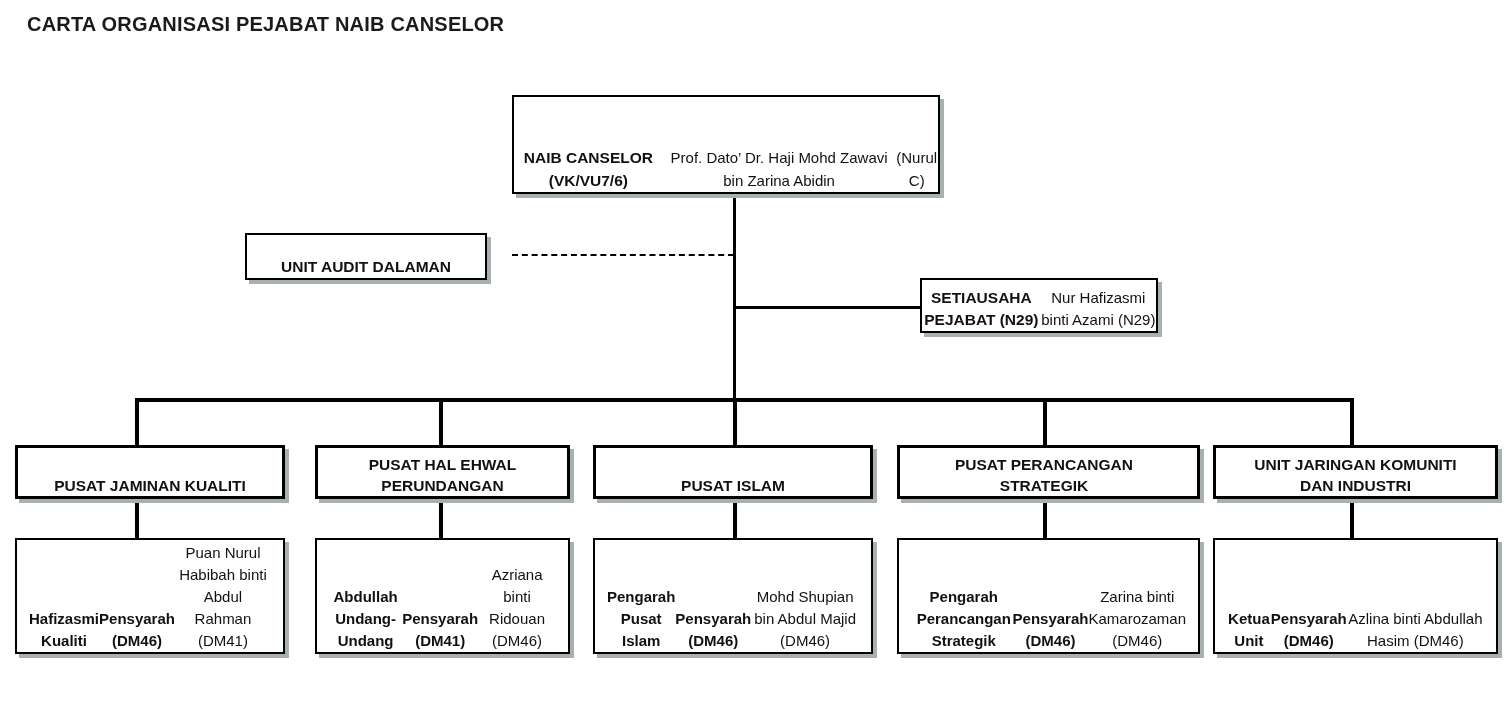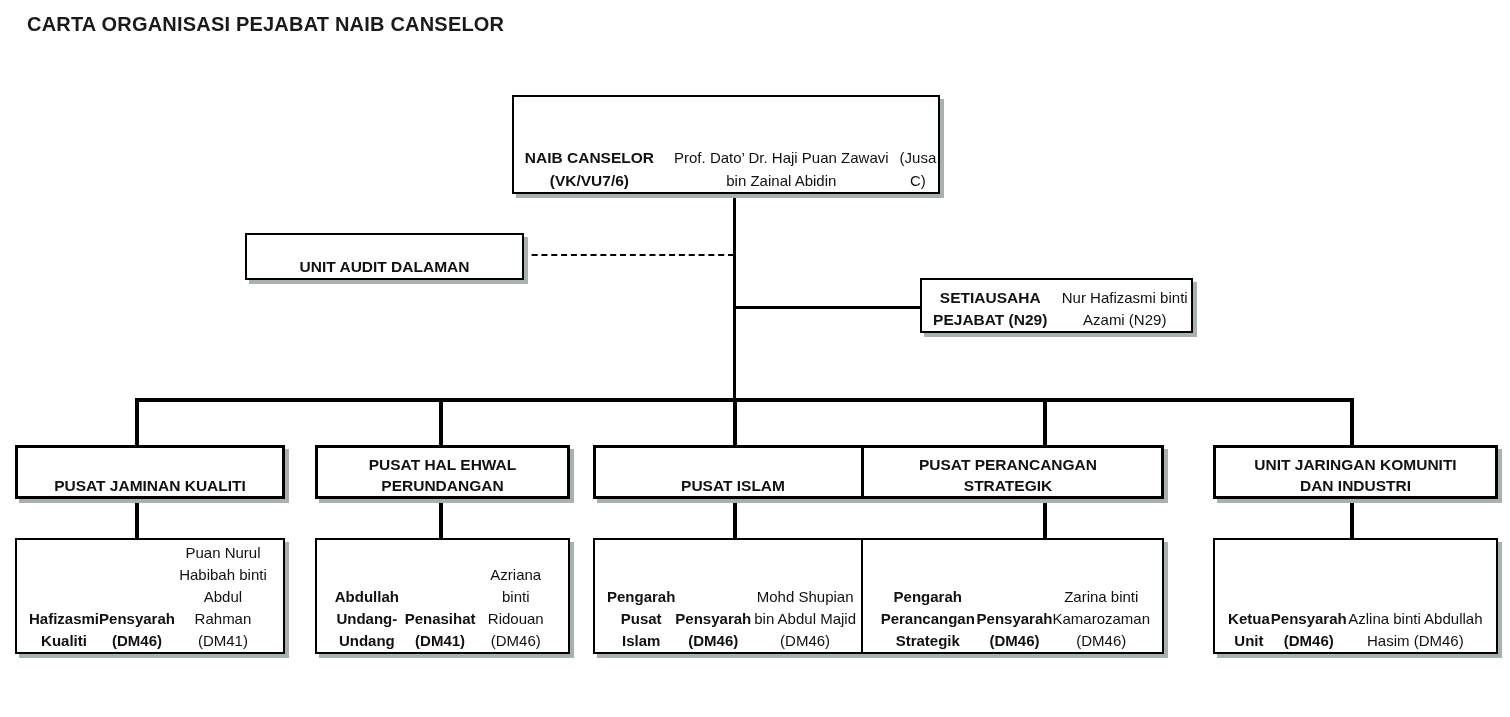--- a/index.html
+++ b/index.html
@@ -55,26 +55,26 @@
 
   .node.root {
     left: 512px; top: 95px; width: 428px; height: 99px;
     justify-content: flex-start;
     padding-top: 7px;
     line-height: 22.5px;
   }
   .node.root .b { font-size: 15.5px; }
 
   .node.audit {
-    left: 245px; top: 233px; width: 279px; height: 47px;
+    left: 245px; top: 233px; width: 242px; height: 47px;
     font-size: 15.5px; font-weight: bold;
   }
 
   .node.secretary {
-    left: 920px; top: 278px; width: 273px; height: 55px;
+    left: 920px; top: 278px; width: 238px; height: 55px;
     line-height: 22px;
   }
   .node.secretary .b { font-size: 15.5px; }
 
   .dept {
     top: 445px; height: 54px;
     border-width: 3px;
     font-size: 15.5px;
     font-weight: bold;
     line-height: 21px;
@@ -84,21 +84,21 @@
   .person {
     top: 538px; height: 116px;
     line-height: 22px;
     padding: 0 12px;
   }
 
   
   .col1 { left: 15px;   width: 270px; }
   .col2 { left: 315px;  width: 255px; }
   .col3 { left: 593px;  width: 280px; }
-  .col4 { left: 861px;  width: 303px; padding-left: 16px; }
+  .col4 { left: 897px;  width: 303px; padding-left: 16px; }
   .col5 { left: 1213px; width: 285px; }
 </style>
 </head>
 <body>
 
 <div class="canvas">
 
   <div class="page-title">CARTA ORGANISASI PEJABAT NAIB CANSELOR</div>
 
   <div class="vline" style="left:733px; top:193px; width:3px; height:253px;"></div>
@@ -113,22 +113,22 @@
   <div class="vline" style="left:1350px; top:398px; width:4px; height:48px;"></div>
 
   <div class="vline" style="left:135px;  top:498px; width:4px; height:41px;"></div>
   <div class="vline" style="left:439px;  top:498px; width:4px; height:41px;"></div>
   <div class="vline" style="left:733px;  top:498px; width:4px; height:41px;"></div>
   <div class="vline" style="left:1043px; top:498px; width:4px; height:41px;"></div>
   <div class="vline" style="left:1350px; top:498px; width:4px; height:41px;"></div>
 
   <div class="node root">
     <div class="b">NAIB CANSELOR (VK/VU7/6)</div>
-    <div>Prof. Dato’ Dr. Haji Puan Zawavi bin Zainal Abidin</div>
-    <div>(Jusa C)</div>
+    <div>Prof. Dato’ Dr. Haji Mohd Zawavi bin Zarina Abidin</div>
+    <div>(Nurul C)</div>
   </div>
 
   <div class="node audit">
     <div>UNIT AUDIT DALAMAN</div>
   </div>
 
   <div class="node secretary">
     <div class="b">SETIAUSAHA PEJABAT (N29)</div>
     <div>Nur Hafizasmi binti Azami (N29)</div>
   </div>
@@ -149,21 +149,21 @@
     <div>UNIT JARINGAN KOMUNITI DAN INDUSTRI</div>
   </div>
 
   <div class="node person col1">
     <div class="b">Hafizasmi Kualiti</div>
     <div class="b">Pensyarah (DM46)</div>
     <div>Puan Nurul Habibah binti Abdul Rahman (DM41)</div>
   </div>
   <div class="node person col2">
     <div class="b">Abdullah Undang-Undang</div>
-    <div class="b">Penasihat (DM41)</div>
+    <div class="b">Pensyarah (DM41)</div>
     <div>Azriana binti Ridouan (DM46)</div>
   </div>
   <div class="node person col3">
     <div class="b">Pengarah Pusat Islam</div>
     <div class="b">Pensyarah (DM46)</div>
     <div>Mohd Shupian bin Abdul Majid (DM46)</div>
   </div>
   <div class="node person col4">
     <div class="b">Pengarah Perancangan Strategik</div>
     <div class="b">Pensyarah (DM46)</div>

